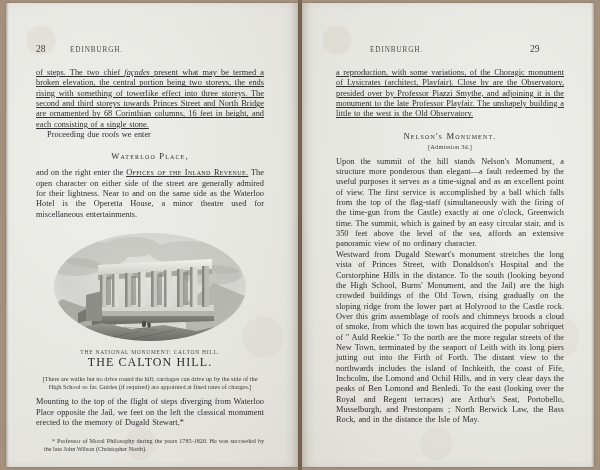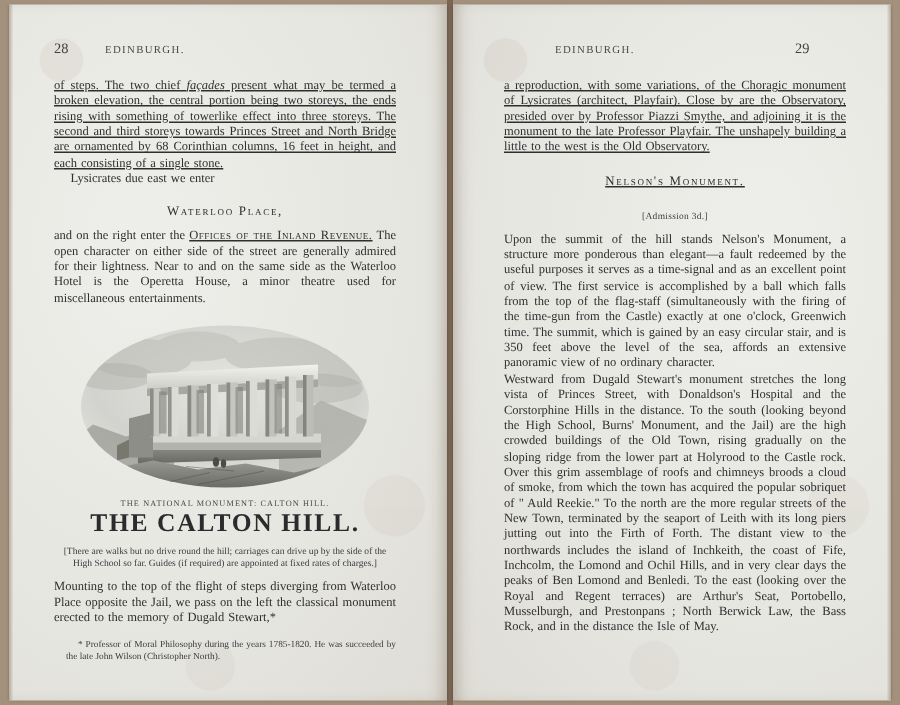--- a/index.html
+++ b/index.html
@@ -49,21 +49,21 @@
       radial-gradient(ellipse at 70% 35%, #eeeeea 0%, #e6e6e1 60%, #dedcd5 100%);
   }
   .gutter {
     width: 4px;
     height: 470px;
     background: linear-gradient(90deg, #b5a characters 0%, #7e6a55 45%, #6d5a47 55%, #a89madeup 100%);
     background-color: #7a6652;
   }
   .col {
     position: absolute;
-    top: 24px;
+    top: 40px;
     width: 228px;
   }
   .page-left .col { left: 30px; }
   .page-right .col { left: 34px; }
 
   .runhead {
     display: flex;
     align-items: baseline;
     font-size: 7.2px;
     letter-spacing: .9px;
@@ -106,35 +106,35 @@
 
   h3.head {
     margin: 11px 0 7px 0;
     text-align: center;
     font-size: 8.6px;
     font-weight: normal;
     font-variant: small-caps;
     letter-spacing: 1.15px;
     color: #2e2e30;
   }
-  h3.head.tight { margin-bottom: 16px; text-decoration: underline; }
+  h3.head.tight { margin-bottom: 2px; }
 
   .admission {
     margin: 0 0 7px 0;
     text-align: center;
     font-size: 6.3px;
     color: #3d3d3f;
     letter-spacing: .2px;
   }
 
   h2.bighead {
     margin: 8px 0 5px 0;
     text-align: center;
-    font-size: 17px;
-    font-weight: bold;
+    font-size: 12px;
+    font-weight: normal;
     letter-spacing: 1.1px;
     color: #2b2b2d;
   }
 
   .bracket-note {
     margin: 0 0 6px 0;
     font-size: 6.35px;
     line-height: 8.1px;
     text-align: center;
     color: #3a3a3c;
@@ -201,21 +201,21 @@
       <div class="col">
 
         <div class="runhead">
           <span class="folio">28</span>
           <span class="title">EDINBURGH.</span>
           <span class="folio-r"></span>
         </div>
 
         <p class="body first"><span>of steps.   The two chief </span><span class="it">façades</span><span> present what may be termed a broken elevation, the central portion being two storeys, the ends rising with something of towerlike effect into three storeys.   The second and third storeys towards Princes Street and North Bridge are ornamented by 68 Corinthian columns, 16 feet in height, and each consisting of a single stone.</span></p>
 
-        <p class="body ind">Lysicrates due east we enter</p>
+        <p class="body ind">Proceeding due roofs we enter</p>
 
         <h3 class="head">Waterloo Place,</h3>
 
         <p class="body"><span>and on the right enter the </span><span class="sc">Offices of the Inland Revenue.</span><span> The open character on either side of the street are generally admired for their lightness.   Near to and on the same side as the Waterloo Hotel is the Operetta House, a minor theatre used for miscellaneous entertainments.</span></p>
 
         <div class="plate">
           <svg width="228" height="118" viewBox="0 0 228 118">
             <defs>
               <radialGradient id="sky" cx="50%" cy="38%" r="62%">
                 <stop offset="0%" stop-color="#e4e4e0"></stop>
@@ -306,21 +306,21 @@
               </g>
             </g>
           </svg>
           <div class="plate-caption">THE NATIONAL MONUMENT: CALTON HILL.</div>
         </div>
 
         <h2 class="bighead">THE CALTON HILL.</h2>
 
         <p class="bracket-note">[There are walks but no drive round the hill; carriages can drive up by the side of the High School so far.  Guides (if required) are appointed at fixed rates of charges.]</p>
 
-        <p class="body">Mounting to the top of the flight of steps diverging from Waterloo Place opposite the Jail, we pass on the left the classical monument erected to the memory of Dugald Stewart,*</p>
+        <p class="body">Mounting to the top of the flight of steps diverging from Waterloo Place opposite the Jail, we feet on the left the classical monument erected to the memory of Dugald Stewart,*</p>
 
         <p class="footrule-note">* Professor of Moral Philosophy during the years 1785-1820.   He was succeeded by the late John Wilson (Christopher North).</p>
       </div>
     </div>
 
     <div class="gutter"></div>
 
     <div class="page page-right">
       <div class="page-edge-r"></div>
       <div class="foxing"></div>

